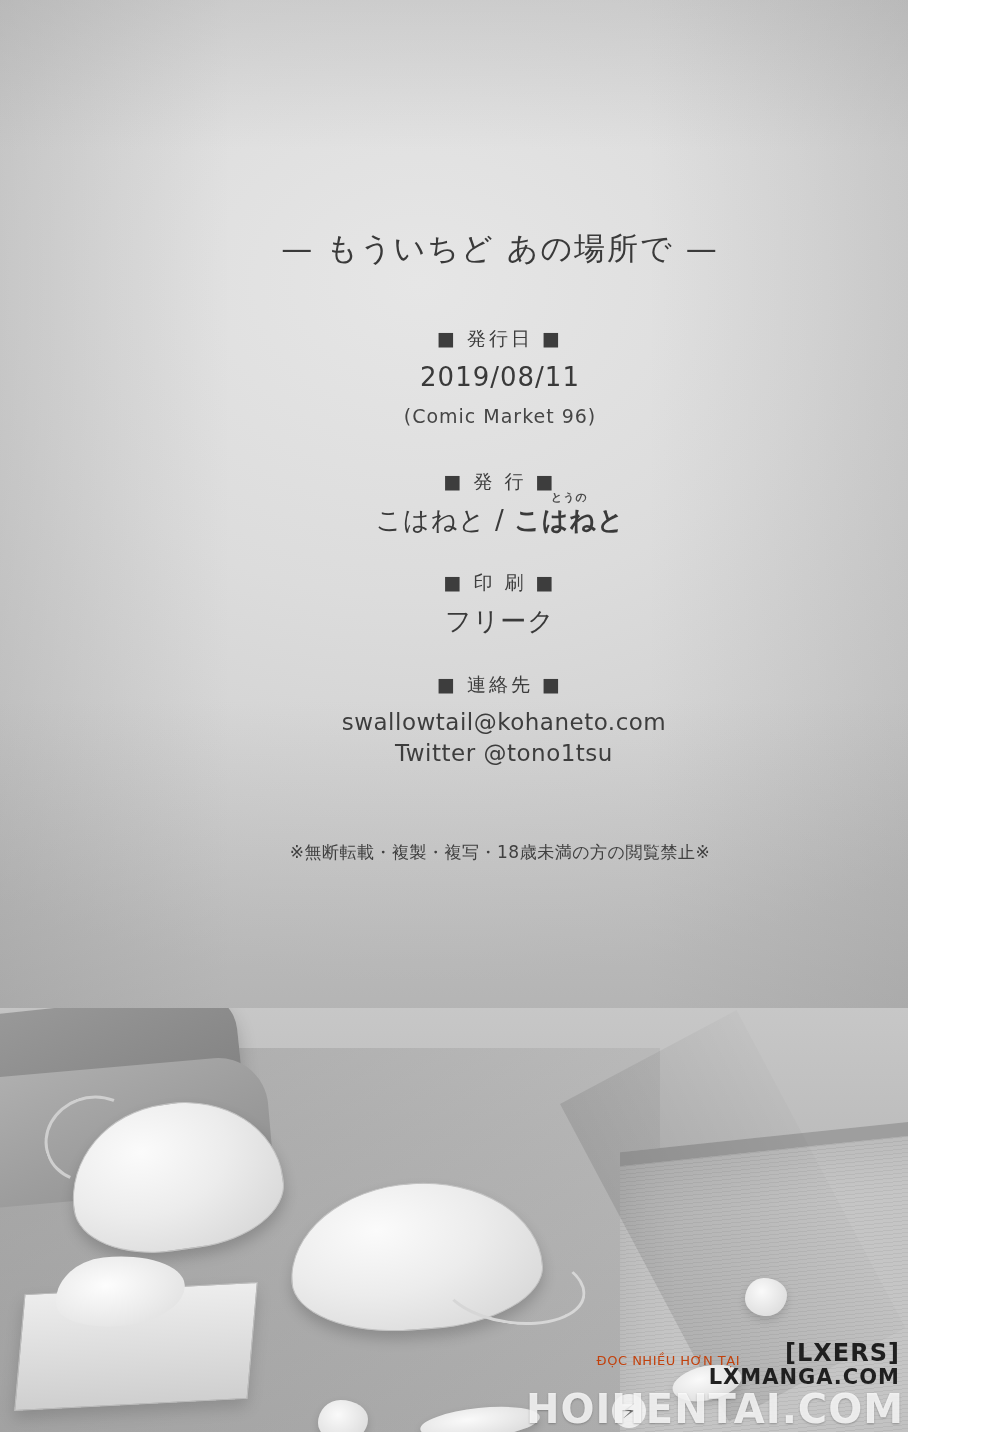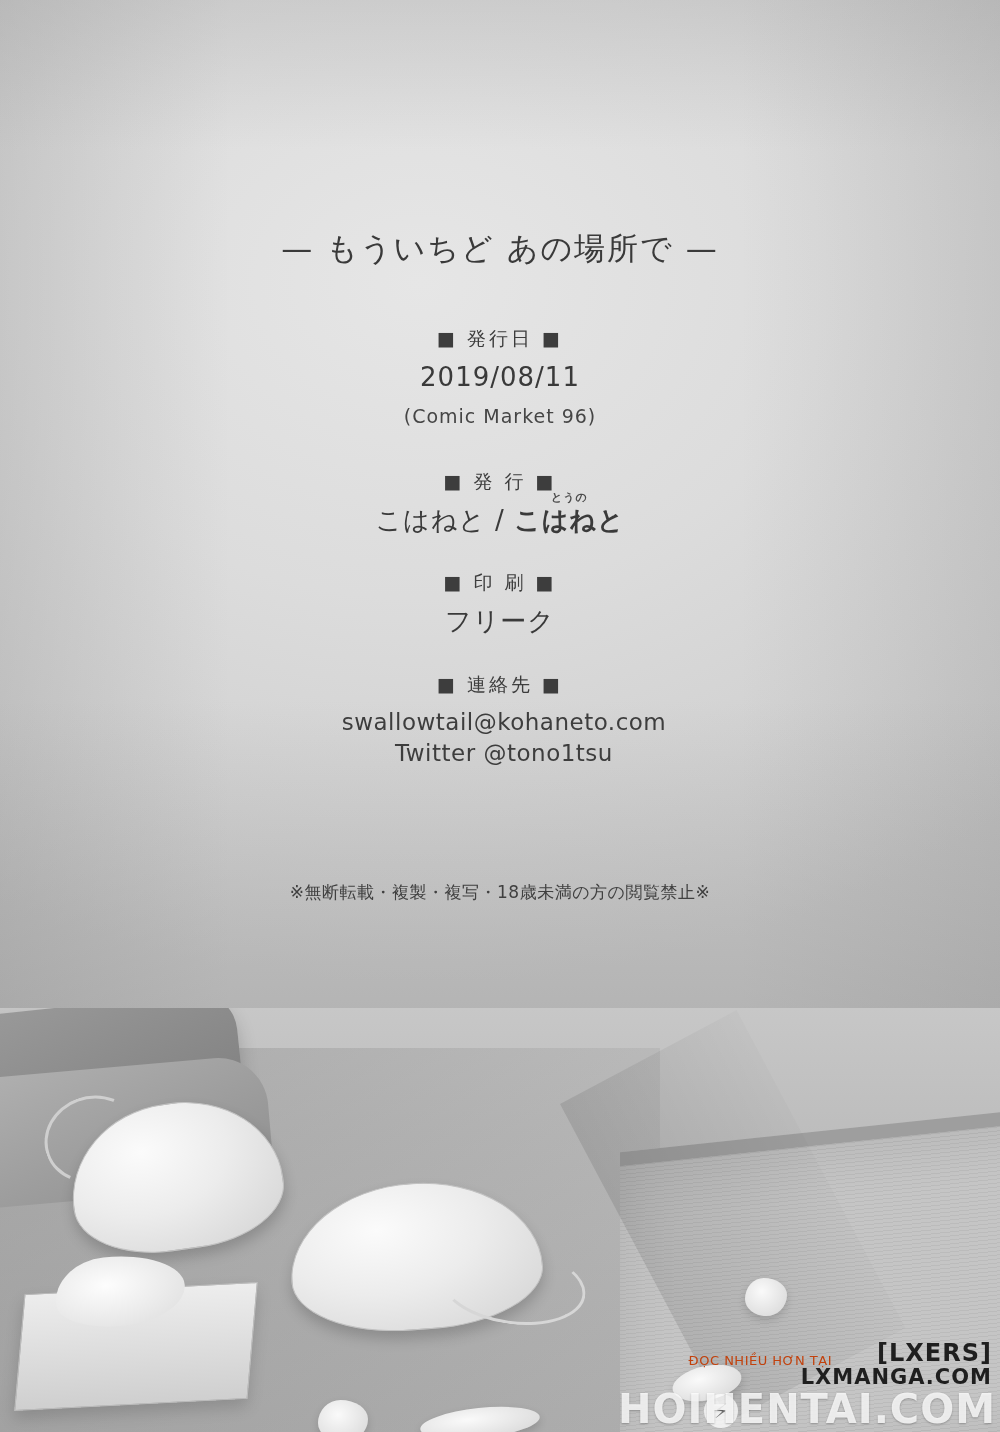--- a/index.html
+++ b/index.html
@@ -5,21 +5,21 @@
   html, body {
     margin: 0;
     padding: 0;
     background: #ffffff;
   }
   body {
     font-family: "DejaVu Sans", sans-serif;
   }
   .page {
     position: relative;
-    width: 1000px;
+    width: 908px;
     height: 1432px;
     overflow: hidden;
     background: #d9d9d9;
   }
 
   
   .wall {
     position: absolute;
     left: 0; top: 0;
     width: 1000px;
@@ -109,21 +109,21 @@
     color: #4a4a4a;
   }
   .contact-line {
     font-size: 23px;
     letter-spacing: 0.5px;
     color: #3d3d3d;
     line-height: 1.35;
     padding-left: 8px;
   }
   .notice {
-    margin-top: 112px;
+    margin-top: 72px;
     font-size: 17px;
     letter-spacing: 0.5px;
     color: #404040;
   }
 
   
   .floor {
     position: absolute;
     left: 0;
     top: 1008px;

